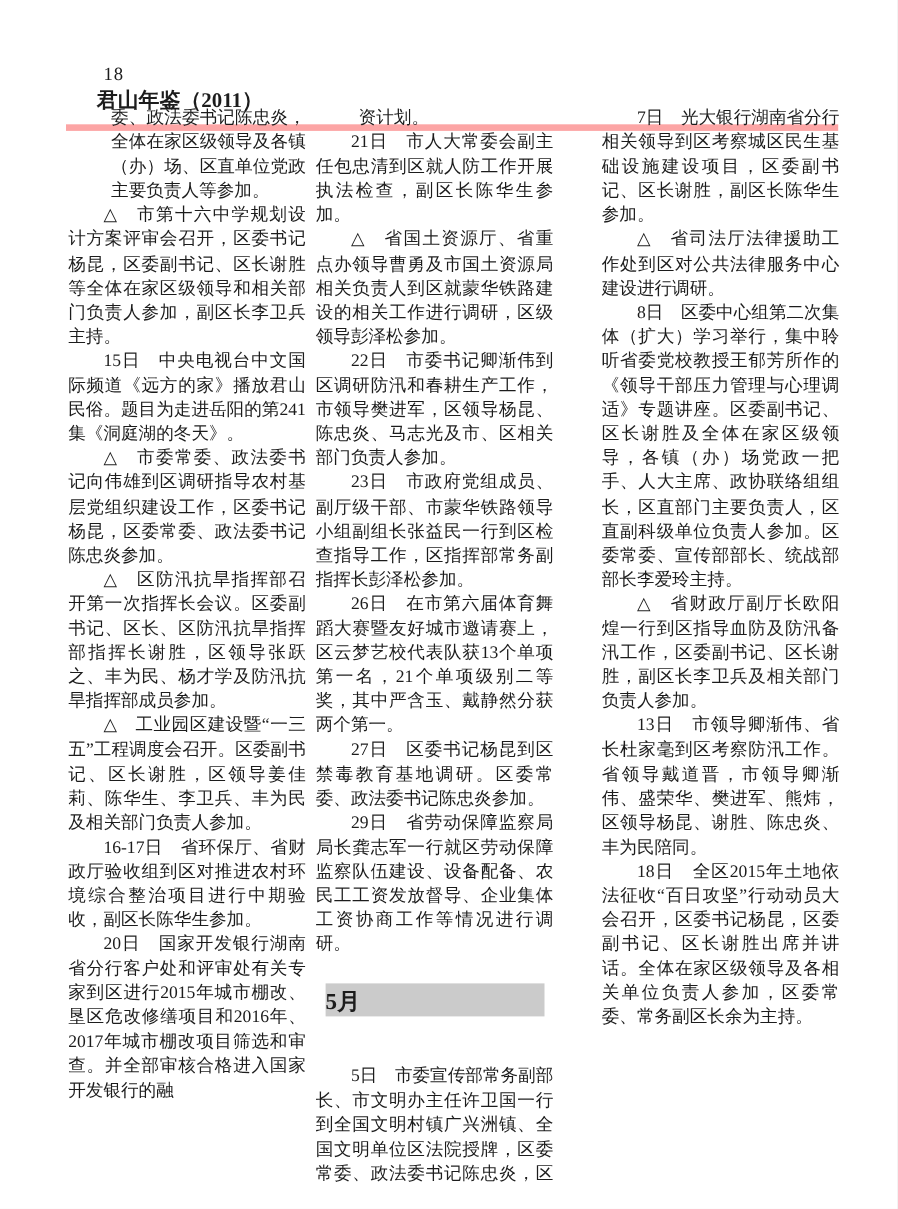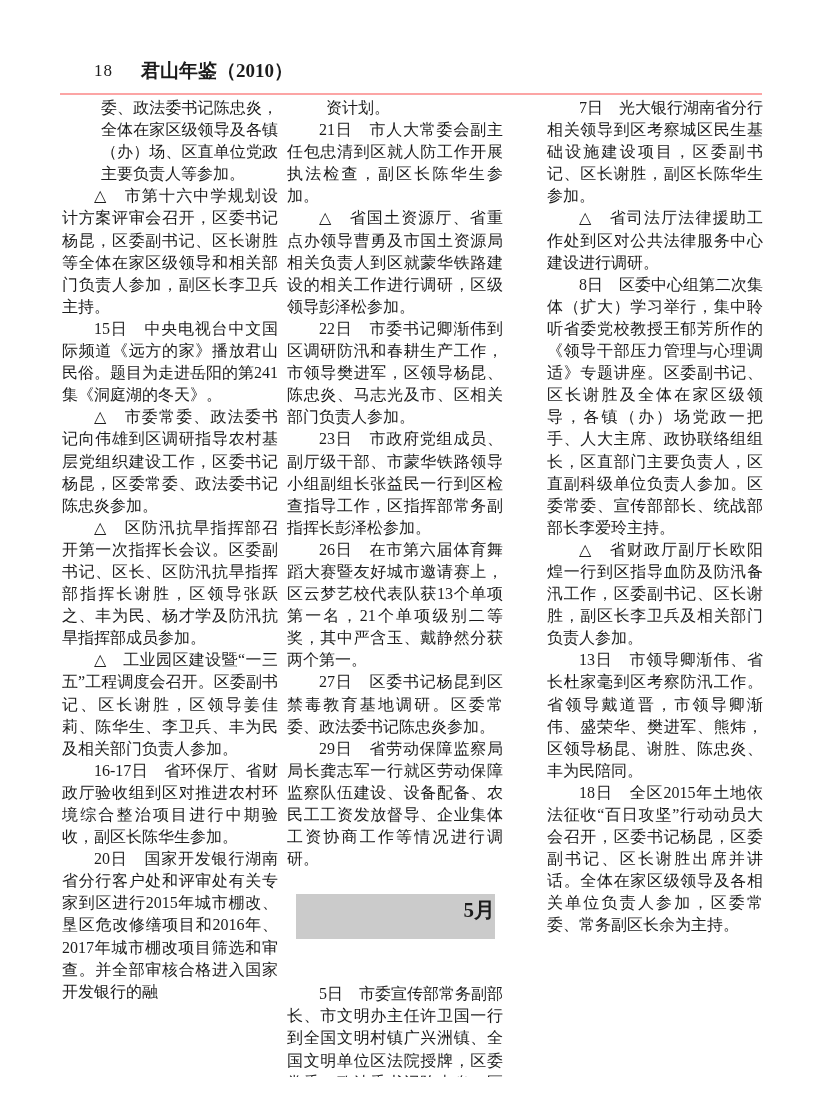--- a/index.html
+++ b/index.html
@@ -8,24 +8,25 @@
     width:816px;height:1099px;
     background:#ffffff;
     font-family:"Liberation Serif","DejaVu Serif",serif;
     color:#1c1c1c;
     overflow:hidden;
   }
   .page-header{
     position:absolute;
     left:60px;top:58px;
     width:702px;
-    border-bottom:2px solid #fca5a5;
+    border-bottom:6px solid #fca5a5;
     padding-bottom:9px;
     display:flex;
-    align-items:center;
+    align-items:flex-start;
+    flex-direction:column;
   }
   .page-number{
     font-size:17px;
     margin-left:34px;
     letter-spacing:1px;
   }
   .page-title{
     font-weight:bold;
     font-size:19px;
     margin-left:28px;
@@ -41,36 +42,36 @@
     text-justify:inter-ideograph;
     overflow:hidden;
   }
   .col-1{left:62px;}
   .col-2{left:287px;}
   .col-3{left:511px;margin-left:36px;}
   .col p{margin:0;text-indent:2em;}
   .col p.cont{text-indent:0;margin-left:39px;}
   .month{
     margin:24px 8px 44px 9px;
-    height:45px;
+    height:30px;
     line-height:33px;
-    text-align:right;
+    text-align:left;
     font-weight:bold;
     font-size:21px;
     text-indent:0;
   }
 </style>
 </head>
 <body>
 
 <div class="page">
 
   <div class="page-header">
     <span class="page-number">18</span>
-    <span class="page-title">君山年鉴（2010）</span>
+    <span class="page-title">君山年鉴（2011）</span>
   </div>
 
   <div class="col col-1">
       <p class="cont">委、政法委书记陈忠炎，全体在家区级领导及各镇（办）场、区直单位党政主要负责人等参加。</p>
       <p class="para">△　市第十六中学规划设计方案评审会召开，区委书记杨昆，区委副书记、区长谢胜等全体在家区级领导和相关部门负责人参加，副区长李卫兵主持。</p>
       <p class="para">15日　中央电视台中文国际频道《远方的家》播放君山民俗。题目为走进岳阳的第241集《洞庭湖的冬天》。</p>
       <p class="para">△　市委常委、政法委书记向伟雄到区调研指导农村基层党组织建设工作，区委书记杨昆，区委常委、政法委书记陈忠炎参加。</p>
       <p class="para">△　区防汛抗旱指挥部召开第一次指挥长会议。区委副书记、区长、区防汛抗旱指挥部指挥长谢胜，区领导张跃之、丰为民、杨才学及防汛抗旱指挥部成员参加。</p>
       <p class="para">△　工业园区建设暨“一三五”工程调度会召开。区委副书记、区长谢胜，区领导姜佳莉、陈华生、李卫兵、丰为民及相关部门负责人参加。</p>
       <p class="para">16-17日　省环保厅、省财政厅验收组到区对推进农村环境综合整治项目进行中期验收，副区长陈华生参加。</p>

